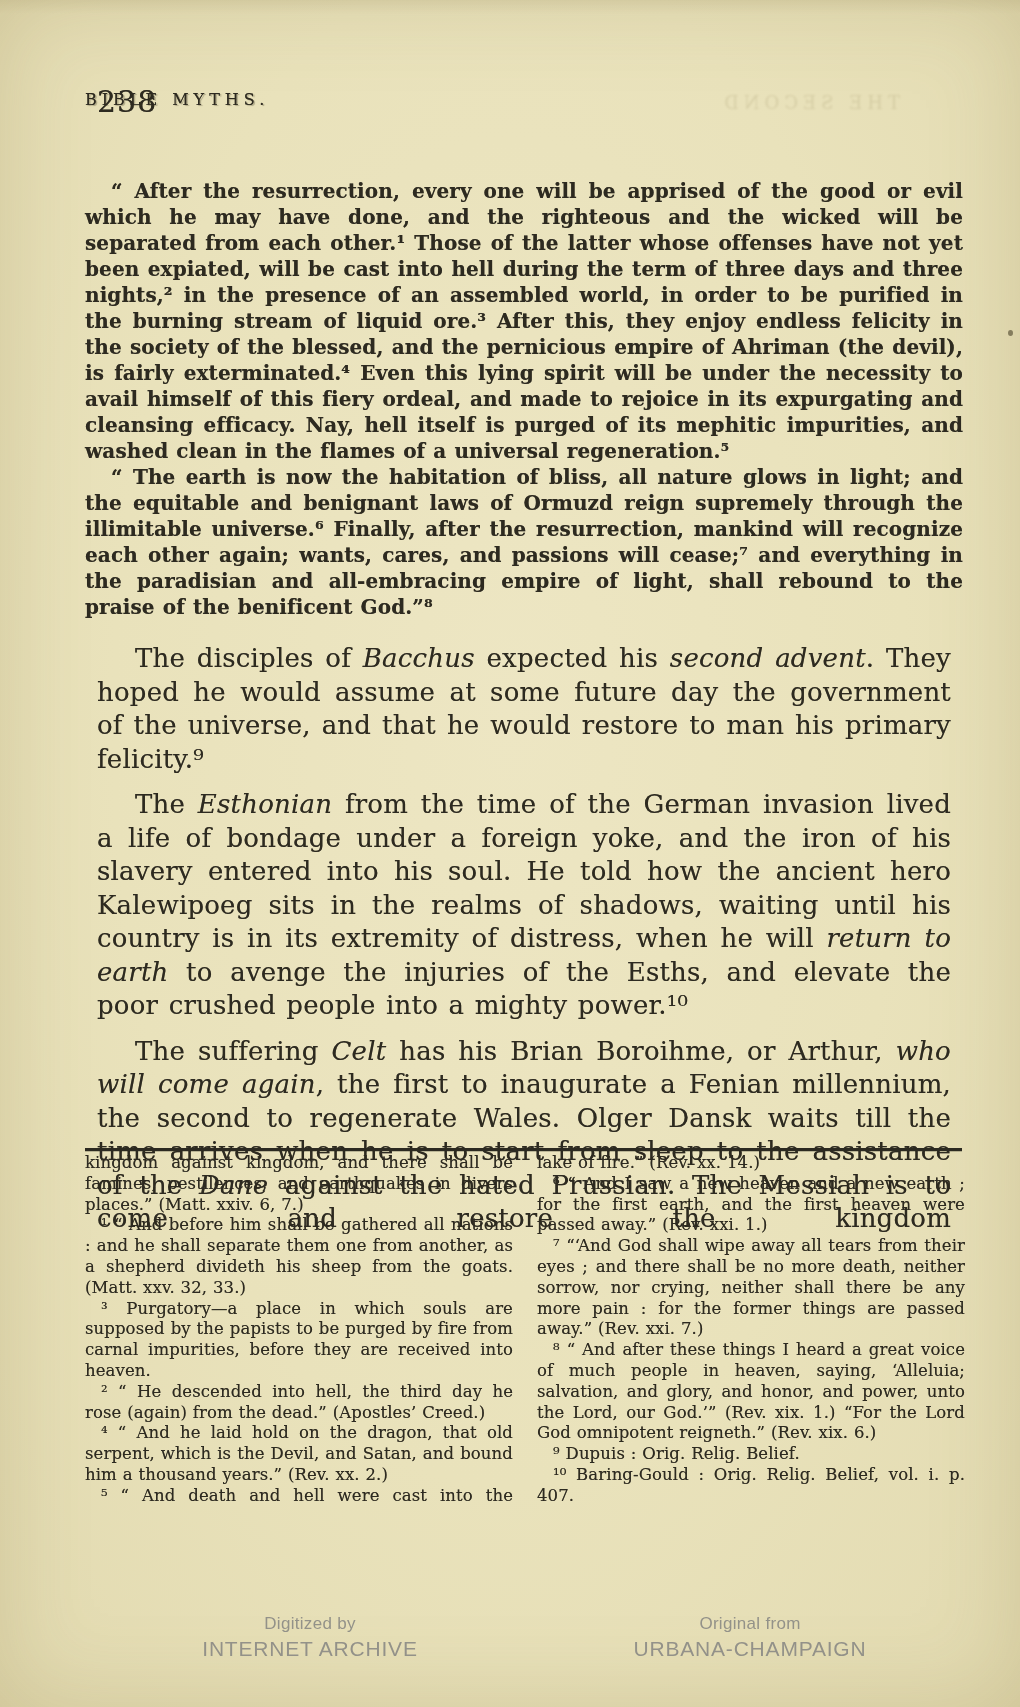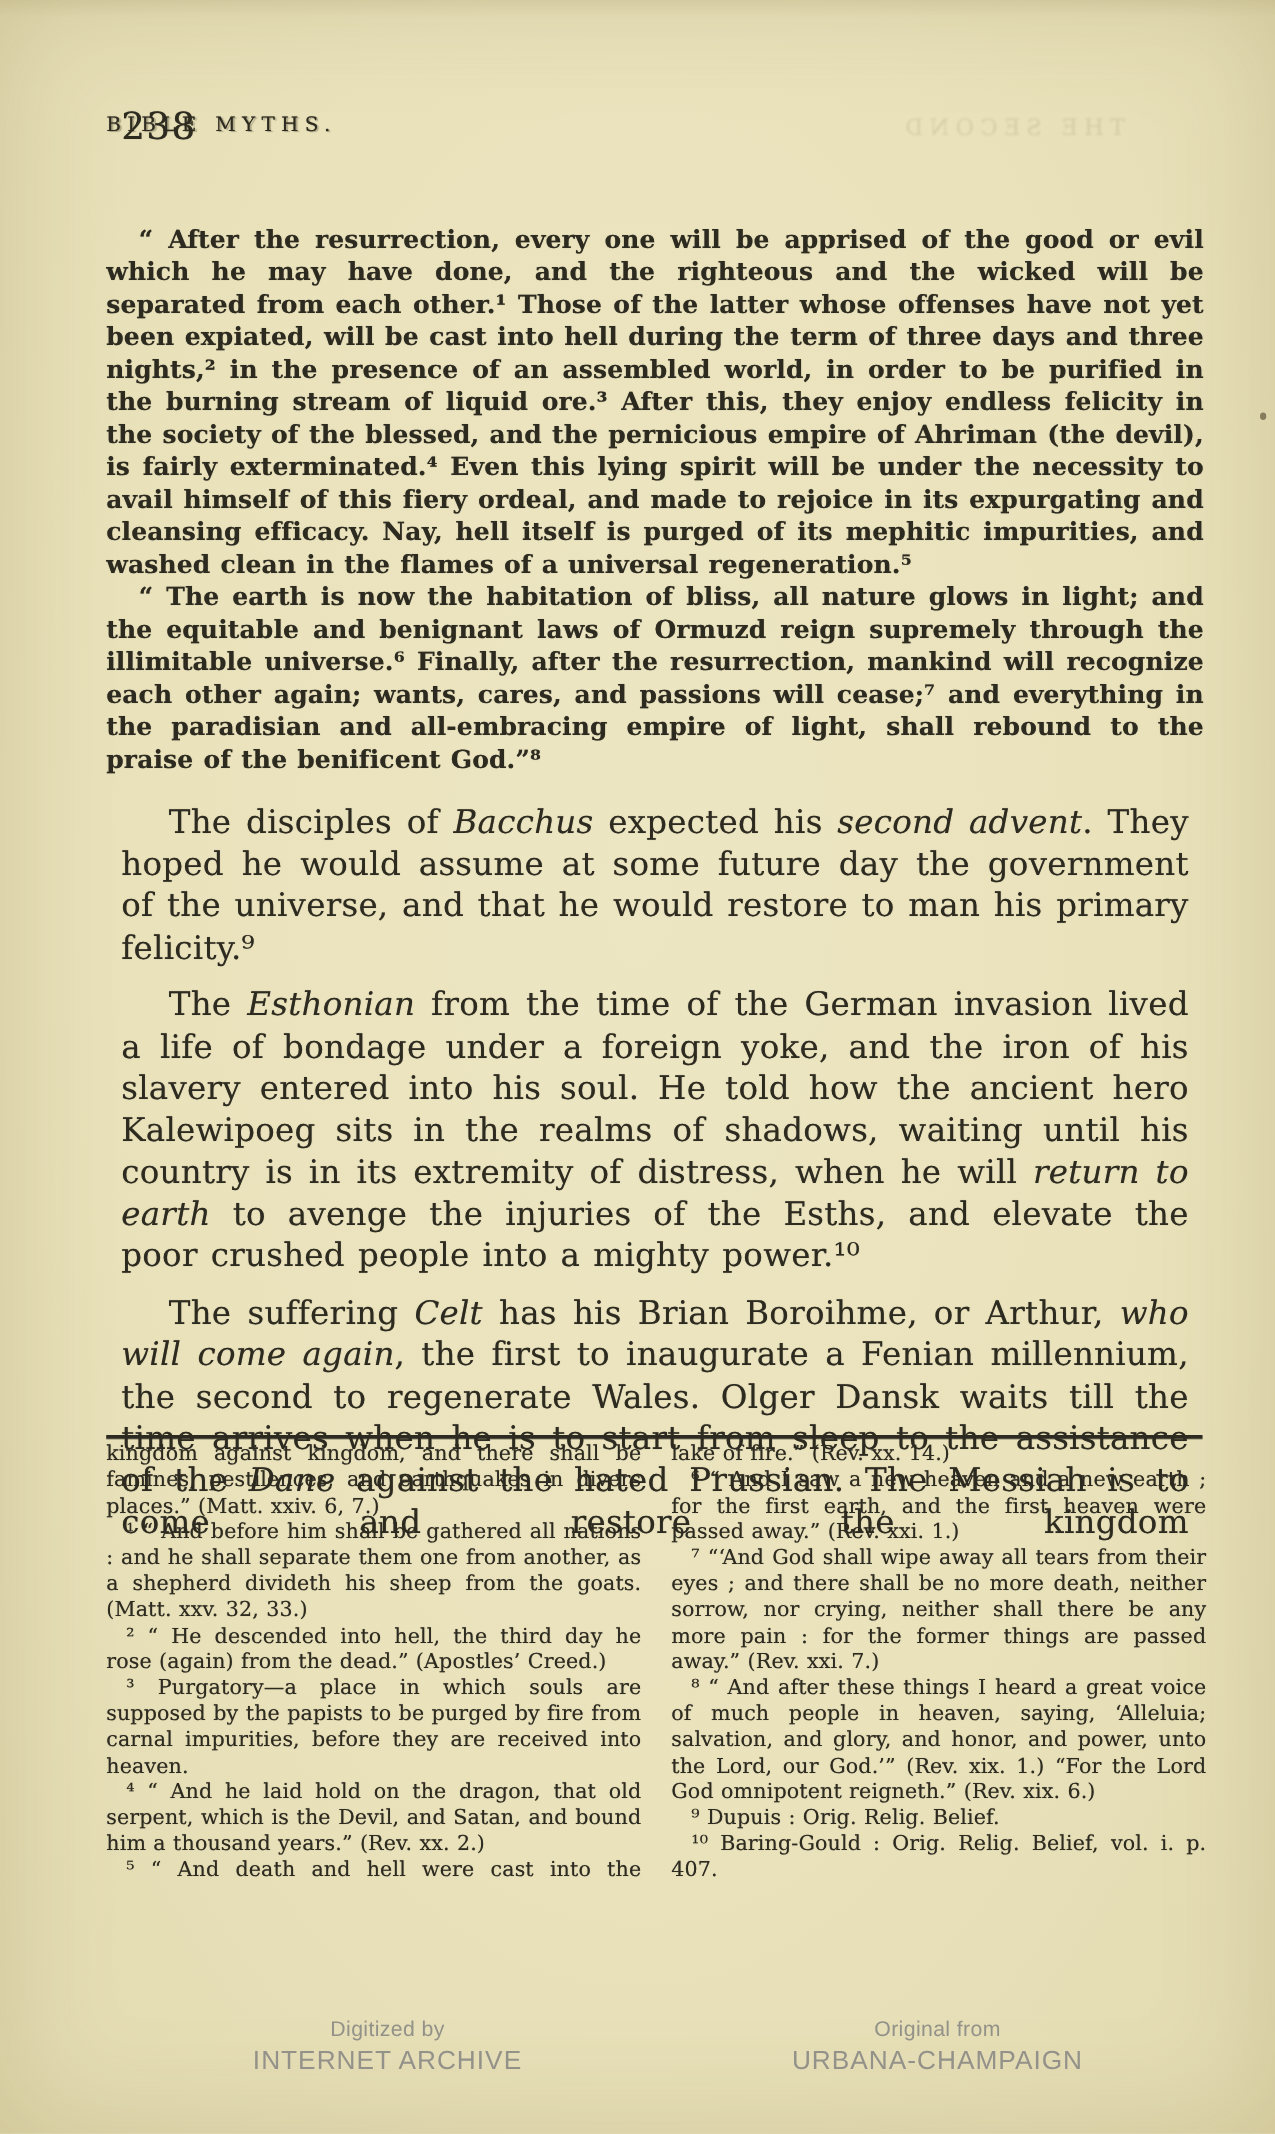--- a/index.html
+++ b/index.html
@@ -115,22 +115,22 @@
     <p class="body-para" data-name="body-paragraph"><span data-name="text-run">The </span><i data-name="italic-text">Esthonian</i><span data-name="text-run"> from the time of the German invasion lived a life of bondage under a foreign yoke, and the iron of his slavery entered into his soul. He told how the ancient hero Kalewipoeg sits in the realms of shadows, waiting until his country is in its extremity of distress, when he will </span><i data-name="italic-text">return to earth</i><span data-name="text-run"> to avenge the injuries of the Esths, and elevate the poor crushed people into a mighty power.¹⁰</span></p>
     <p class="body-para runover" data-name="body-paragraph"><span data-name="text-run">The suffering </span><i data-name="italic-text">Celt</i><span data-name="text-run"> has his Brian Boroihme, or Arthur, </span><i data-name="italic-text">who will come again</i><span data-name="text-run">, the first to inaugurate a Fenian millennium, the second to regenerate Wales. Olger Dansk waits till the time arrives when he is to start from sleep to the assistance of the </span><i data-name="italic-text">Dane</i><span data-name="text-run"> against the hated Prussian. The Messiah is to come and restore the kingdom</span></p>
   </div>
 
   <div class="footnote-rule" data-name="footnote-divider"></div>
 
   <div class="footnotes" data-name="footnotes">
     <div class="fn-col" id="fn-left" data-name="footnotes-left-column">
         <p class="fn" data-name="footnote-entry">kingdom against kingdom, and there shall be famines, pestilences, and earthquakes in divers places.” (Matt. xxiv. 6, 7.)</p>
         <p class="fn indent" data-name="footnote-entry">¹ “ And before him shall be gathered all nations : and he shall separate them one from another, as a shepherd divideth his sheep from the goats. (Matt. xxv. 32, 33.)</p>
+        <p class="fn indent" data-name="footnote-entry">³ Purgatory—a place in which souls are supposed by the papists to be purged by fire from carnal impurities, before they are received into heaven.</p>
         <p class="fn indent" data-name="footnote-entry">² “ He descended into hell, the third day he rose (again) from the dead.” (Apostles’ Creed.)</p>
-        <p class="fn indent" data-name="footnote-entry">³ Purgatory—a place in which souls are supposed by the papists to be purged by fire from carnal impurities, before they are received into heaven.</p>
         <p class="fn indent" data-name="footnote-entry">⁴ “ And he laid hold on the dragon, that old serpent, which is the Devil, and Satan, and bound him a thousand years.” (Rev. xx. 2.)</p>
         <p class="fn indent" data-name="footnote-entry">⁵ “ And death and hell were cast into the</p>
       </div>
     <div class="fn-col" id="fn-right" data-name="footnotes-right-column">
         <p class="fn" data-name="footnote-entry">lake of fire.” (Rev. xx. 14.)</p>
         <p class="fn indent" data-name="footnote-entry">⁶ “ And I saw a new heaven and a new earth ; for the first earth, and the first heaven were passed away.” (Rev. xxi. 1.)</p>
         <p class="fn indent" data-name="footnote-entry">⁷ “‘And God shall wipe away all tears from their eyes ; and there shall be no more death, neither sorrow, nor crying, neither shall there be any more pain : for the former things are passed away.” (Rev. xxi. 7.)</p>
         <p class="fn indent" data-name="footnote-entry">⁸ “ And after these things I heard a great voice of much people in heaven, saying, ‘Alleluia; salvation, and glory, and honor, and power, unto the Lord, our God.’” (Rev. xix. 1.) “For the Lord God omnipotent reigneth.” (Rev. xix. 6.)</p>
         <p class="fn indent" data-name="footnote-entry">⁹ Dupuis : Orig. Relig. Belief.</p>
         <p class="fn indent" data-name="footnote-entry">¹⁰ Baring-Gould : Orig. Relig. Belief, vol. i. p. 407.</p>

